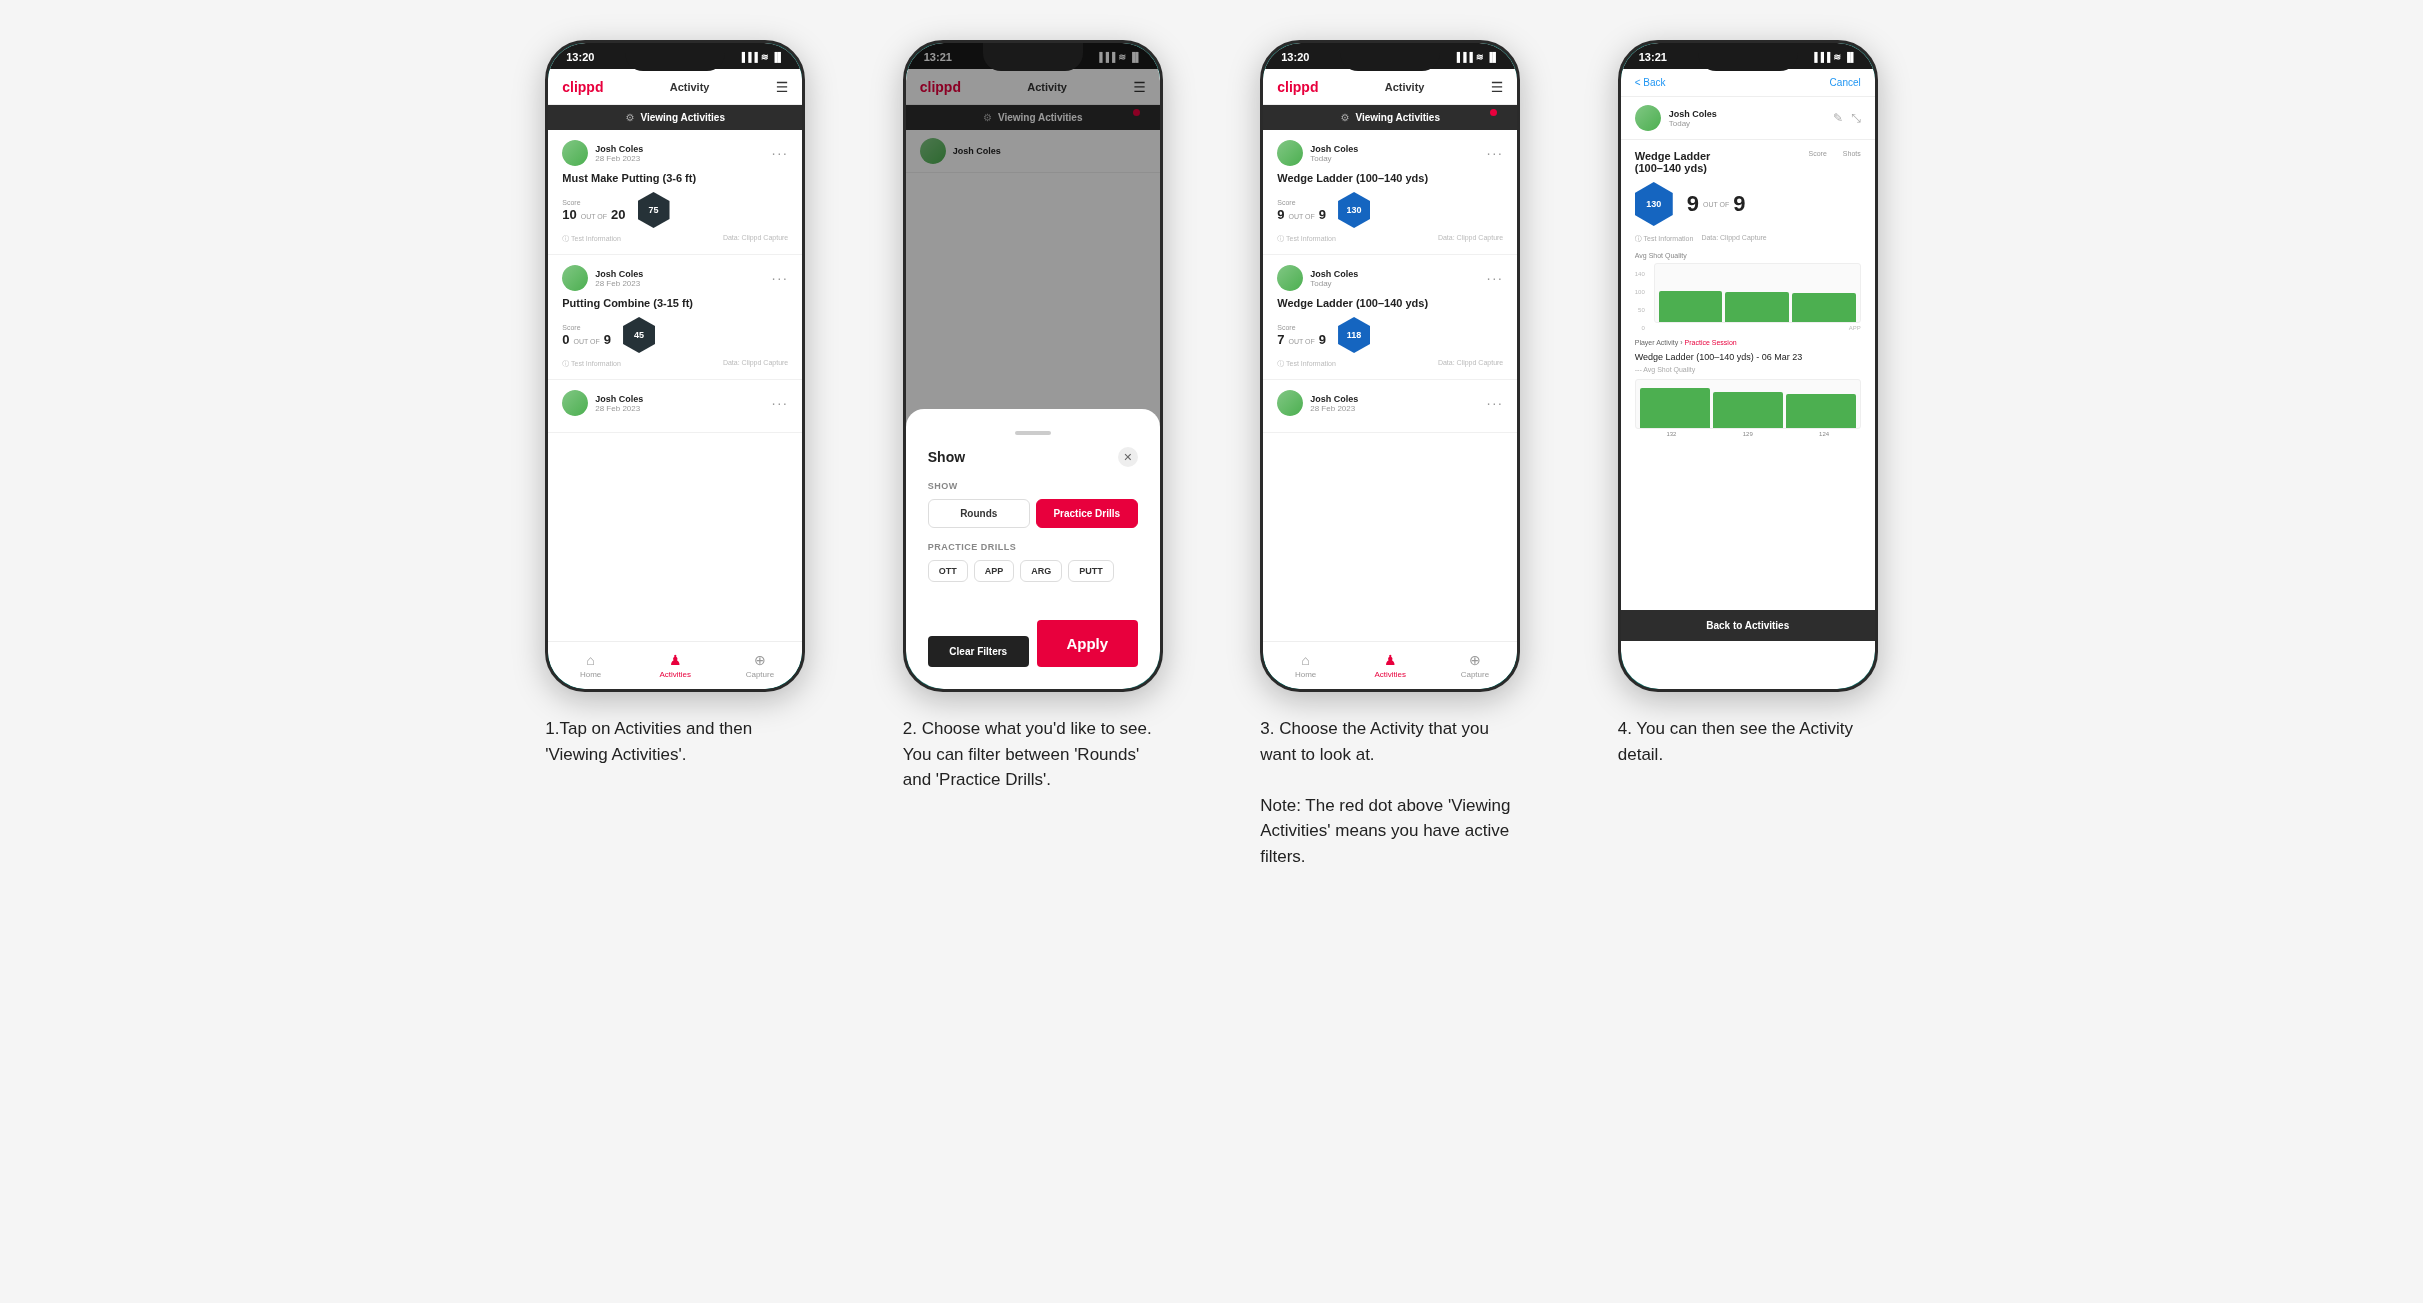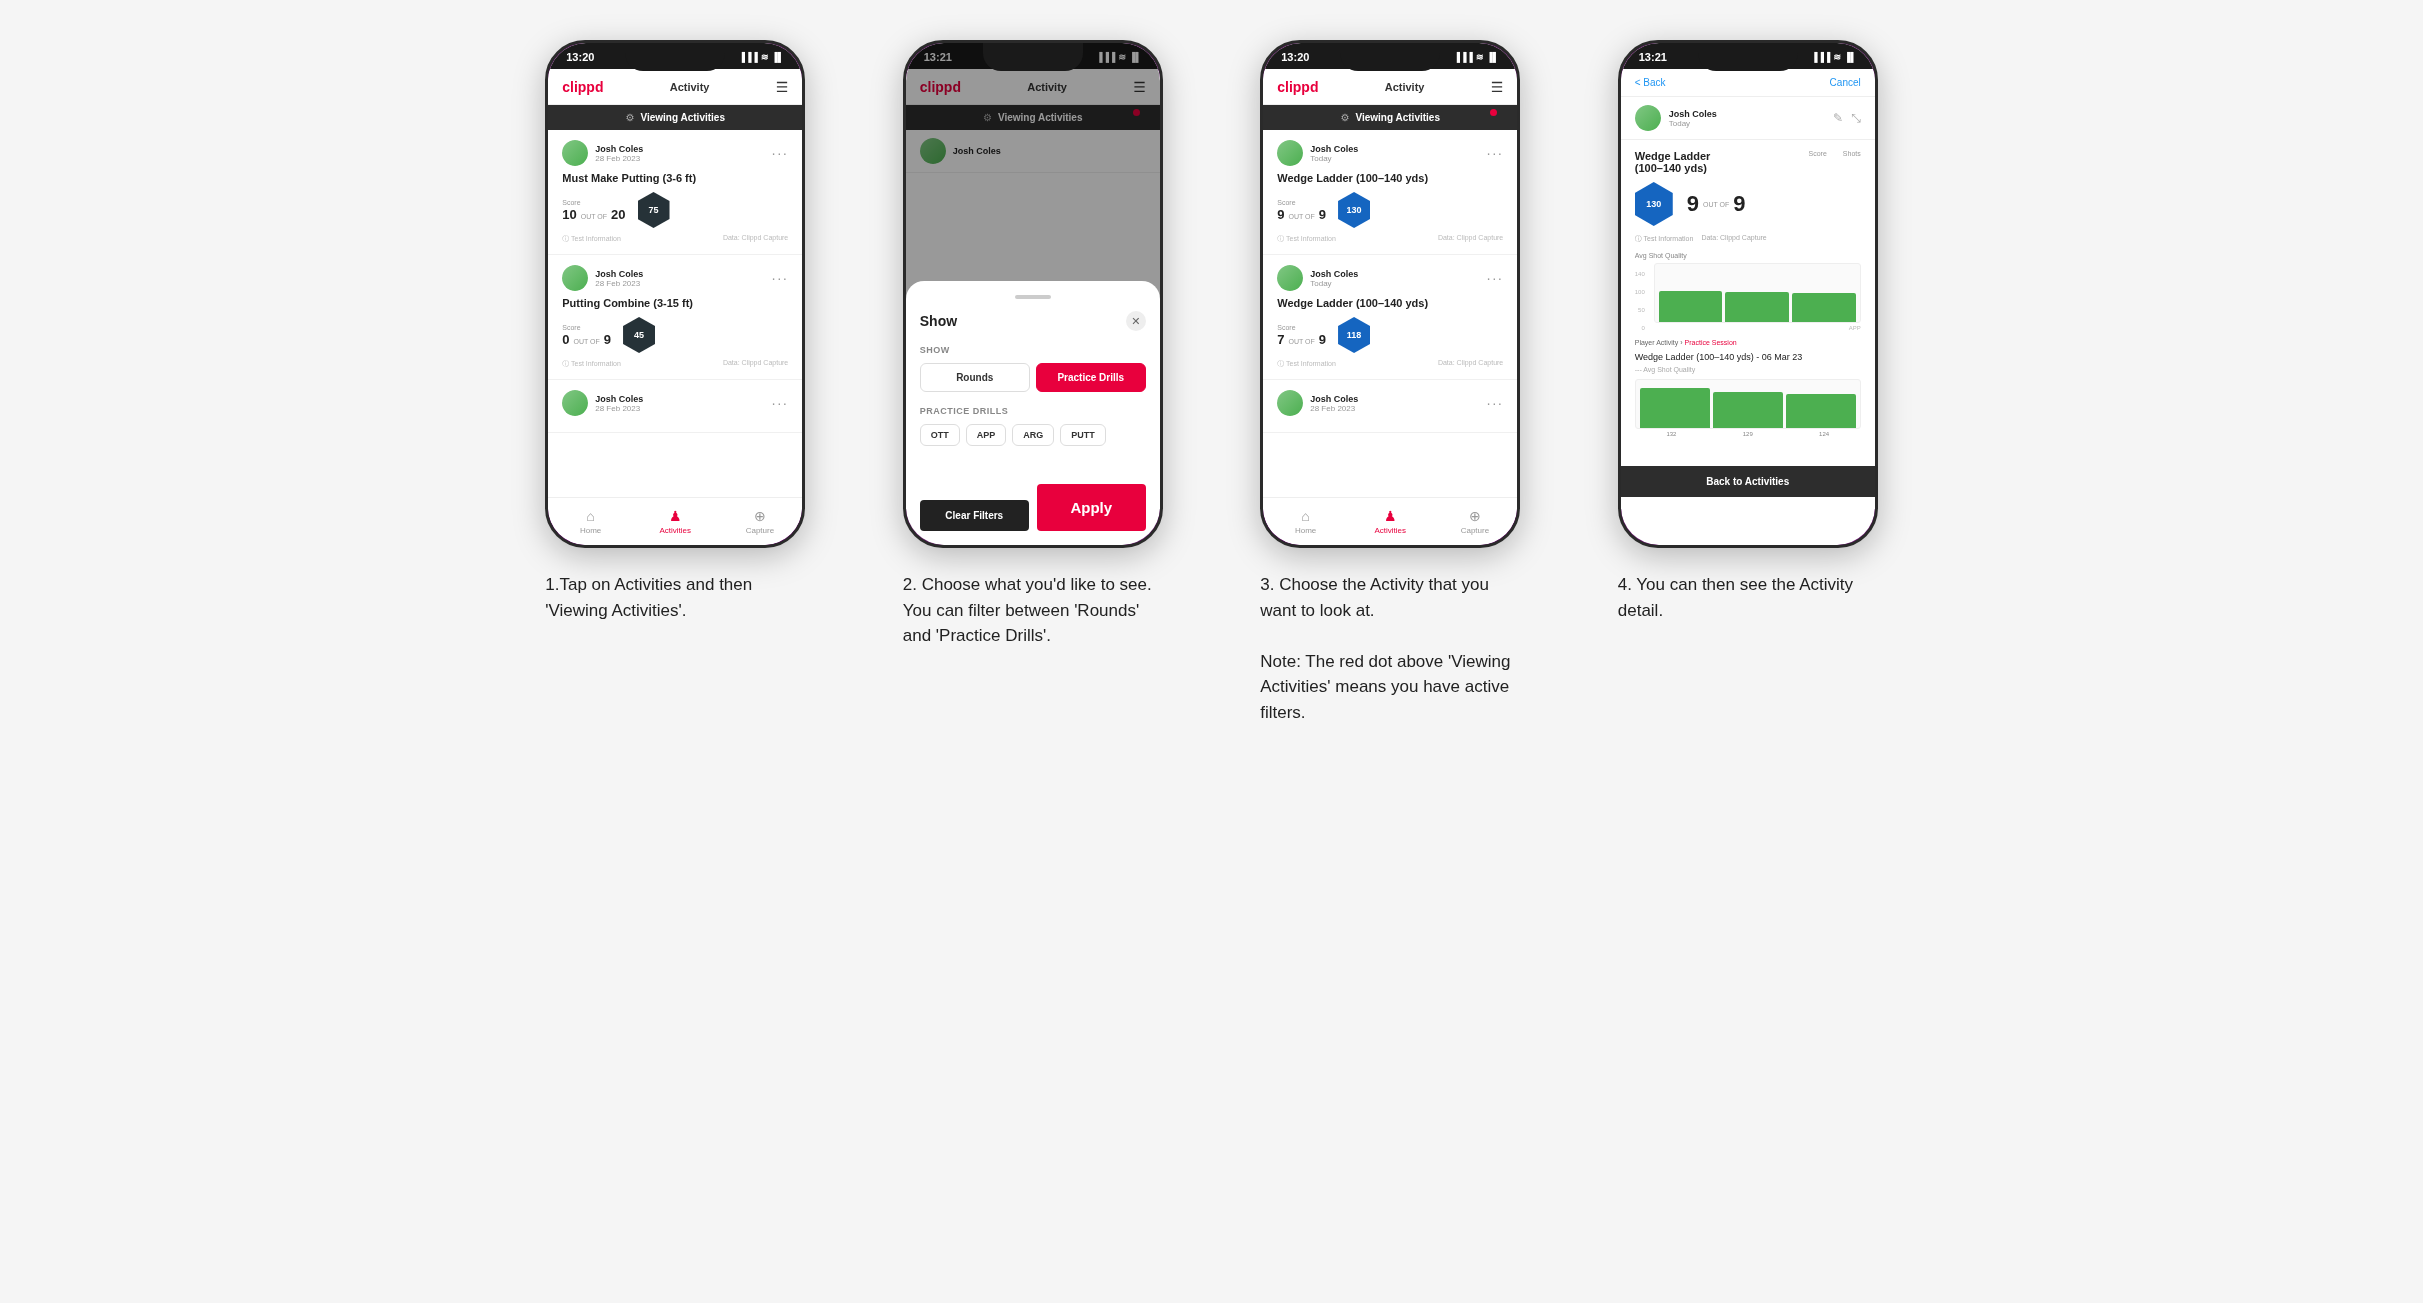--- a/index.html
+++ b/index.html
@@ -22,22 +22,22 @@
       flex: 1;
       display: flex;
       flex-direction: column;
       align-items: center;
       gap: 24px;
     }
 
     
     .phone {
       width: 260px;
-      height: 508px;
-      background: #701a75;
+      height: 652px;
+      background: #0f766e;
       border-radius: 40px;
       border: 3px solid #2a2a2a;
       position: relative;
       overflow: hidden;
       box-shadow: 0 8px 32px rgba(0,0,0,0.25);
     }
     .phone-notch {
       position: absolute;
       top: 0;
       left: 50%;
@@ -217,21 +217,21 @@
       background: rgba(0,0,0,0.4);
       display: flex;
       align-items: flex-end;
       border-radius: 38px;
       overflow: hidden;
     }
     .filter-sheet {
       background: #fff;
       width: 100%;
       border-radius: 18px 18px 0 0;
-      padding: 14px;
+      padding: 22px;
     }
     .filter-handle {
       width: 36px; height: 4px;
       background: #ccc;
       border-radius: 2px;
       margin: 0 auto 12px;
     }
     .filter-header {
       display: flex;
       justify-content: space-between;

